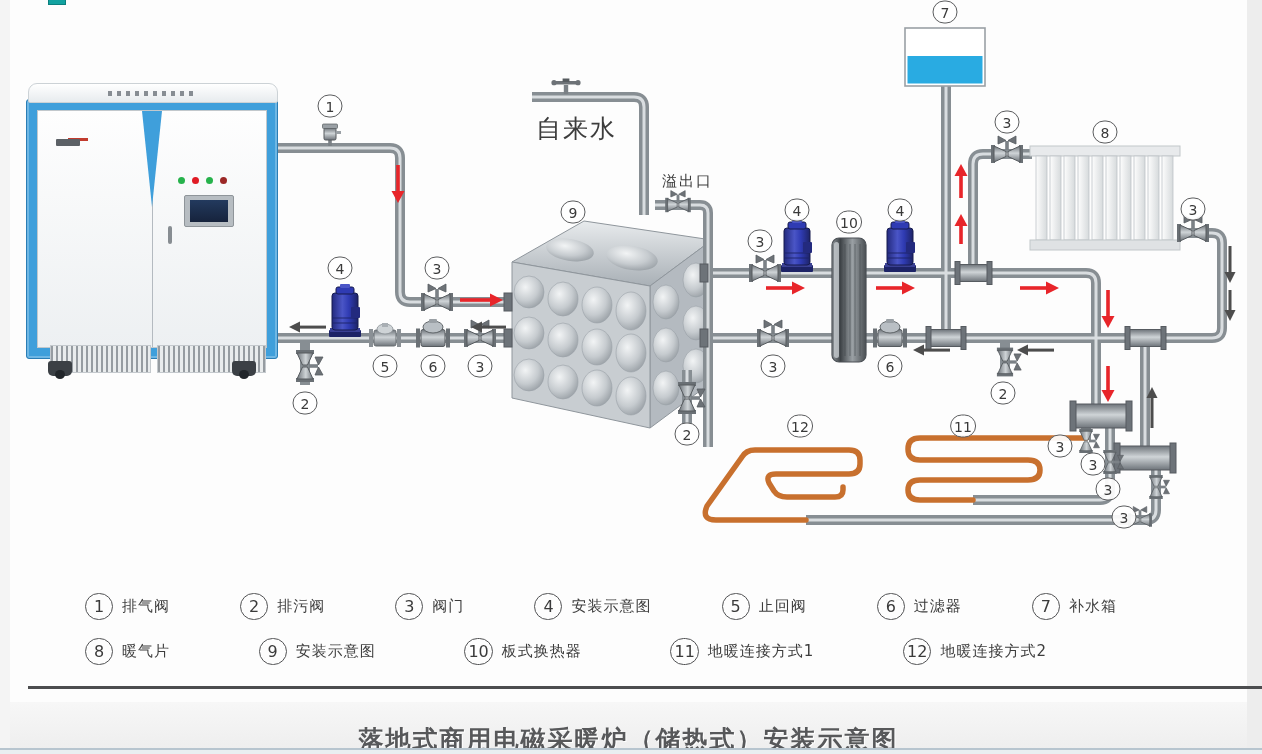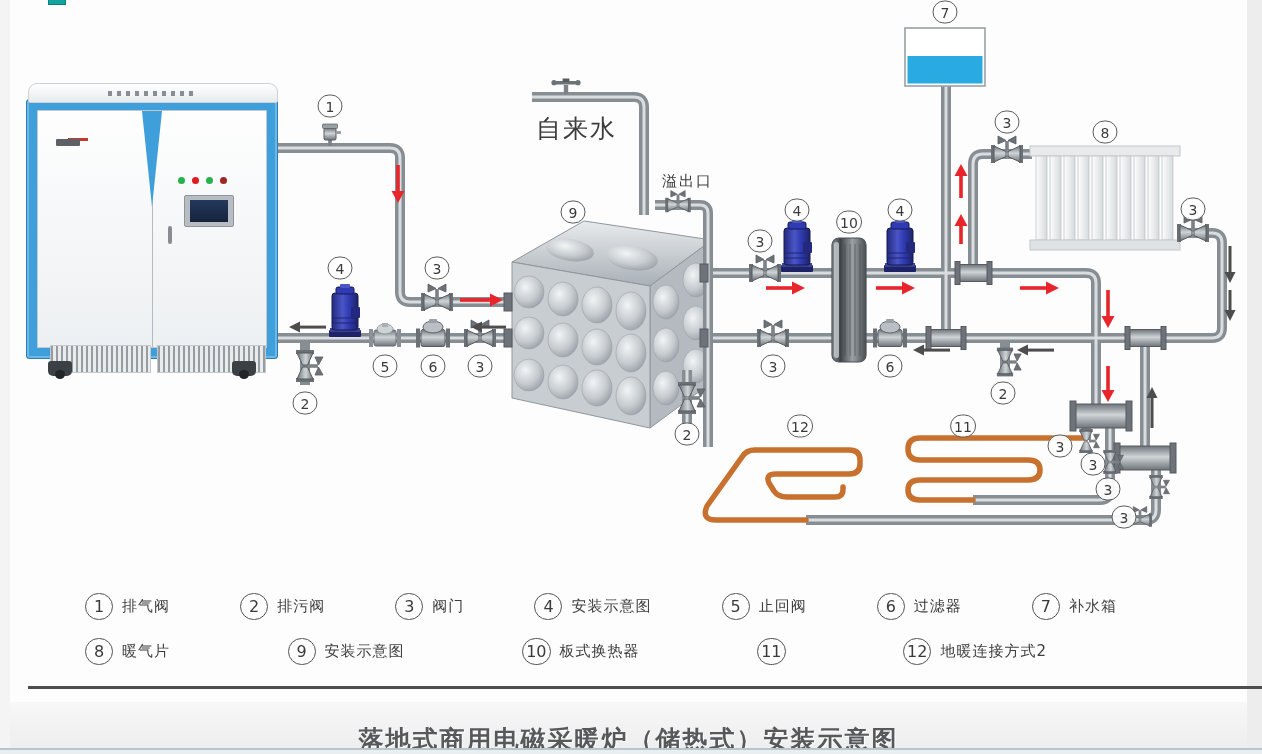--- a/index.html
+++ b/index.html
@@ -446,20 +446,21 @@
         <div class="legend-item">
           <span class="lnum">9</span>
           <span class="ltext">安装示意图</span>
         </div>
         <div class="legend-item">
           <span class="lnum">10</span>
           <span class="ltext">板式换热器</span>
         </div>
         <div class="legend-item">
           <span class="lnum">11</span>
+          <span class="ltext">地暖连接方式1</span>
         </div>
         <div class="legend-item">
           <span class="lnum">12</span>
           <span class="ltext">地暖连接方式2</span>
         </div>
       </div>
   </div>
 
   <div class="divider"></div>
   <div class="titlebar">

